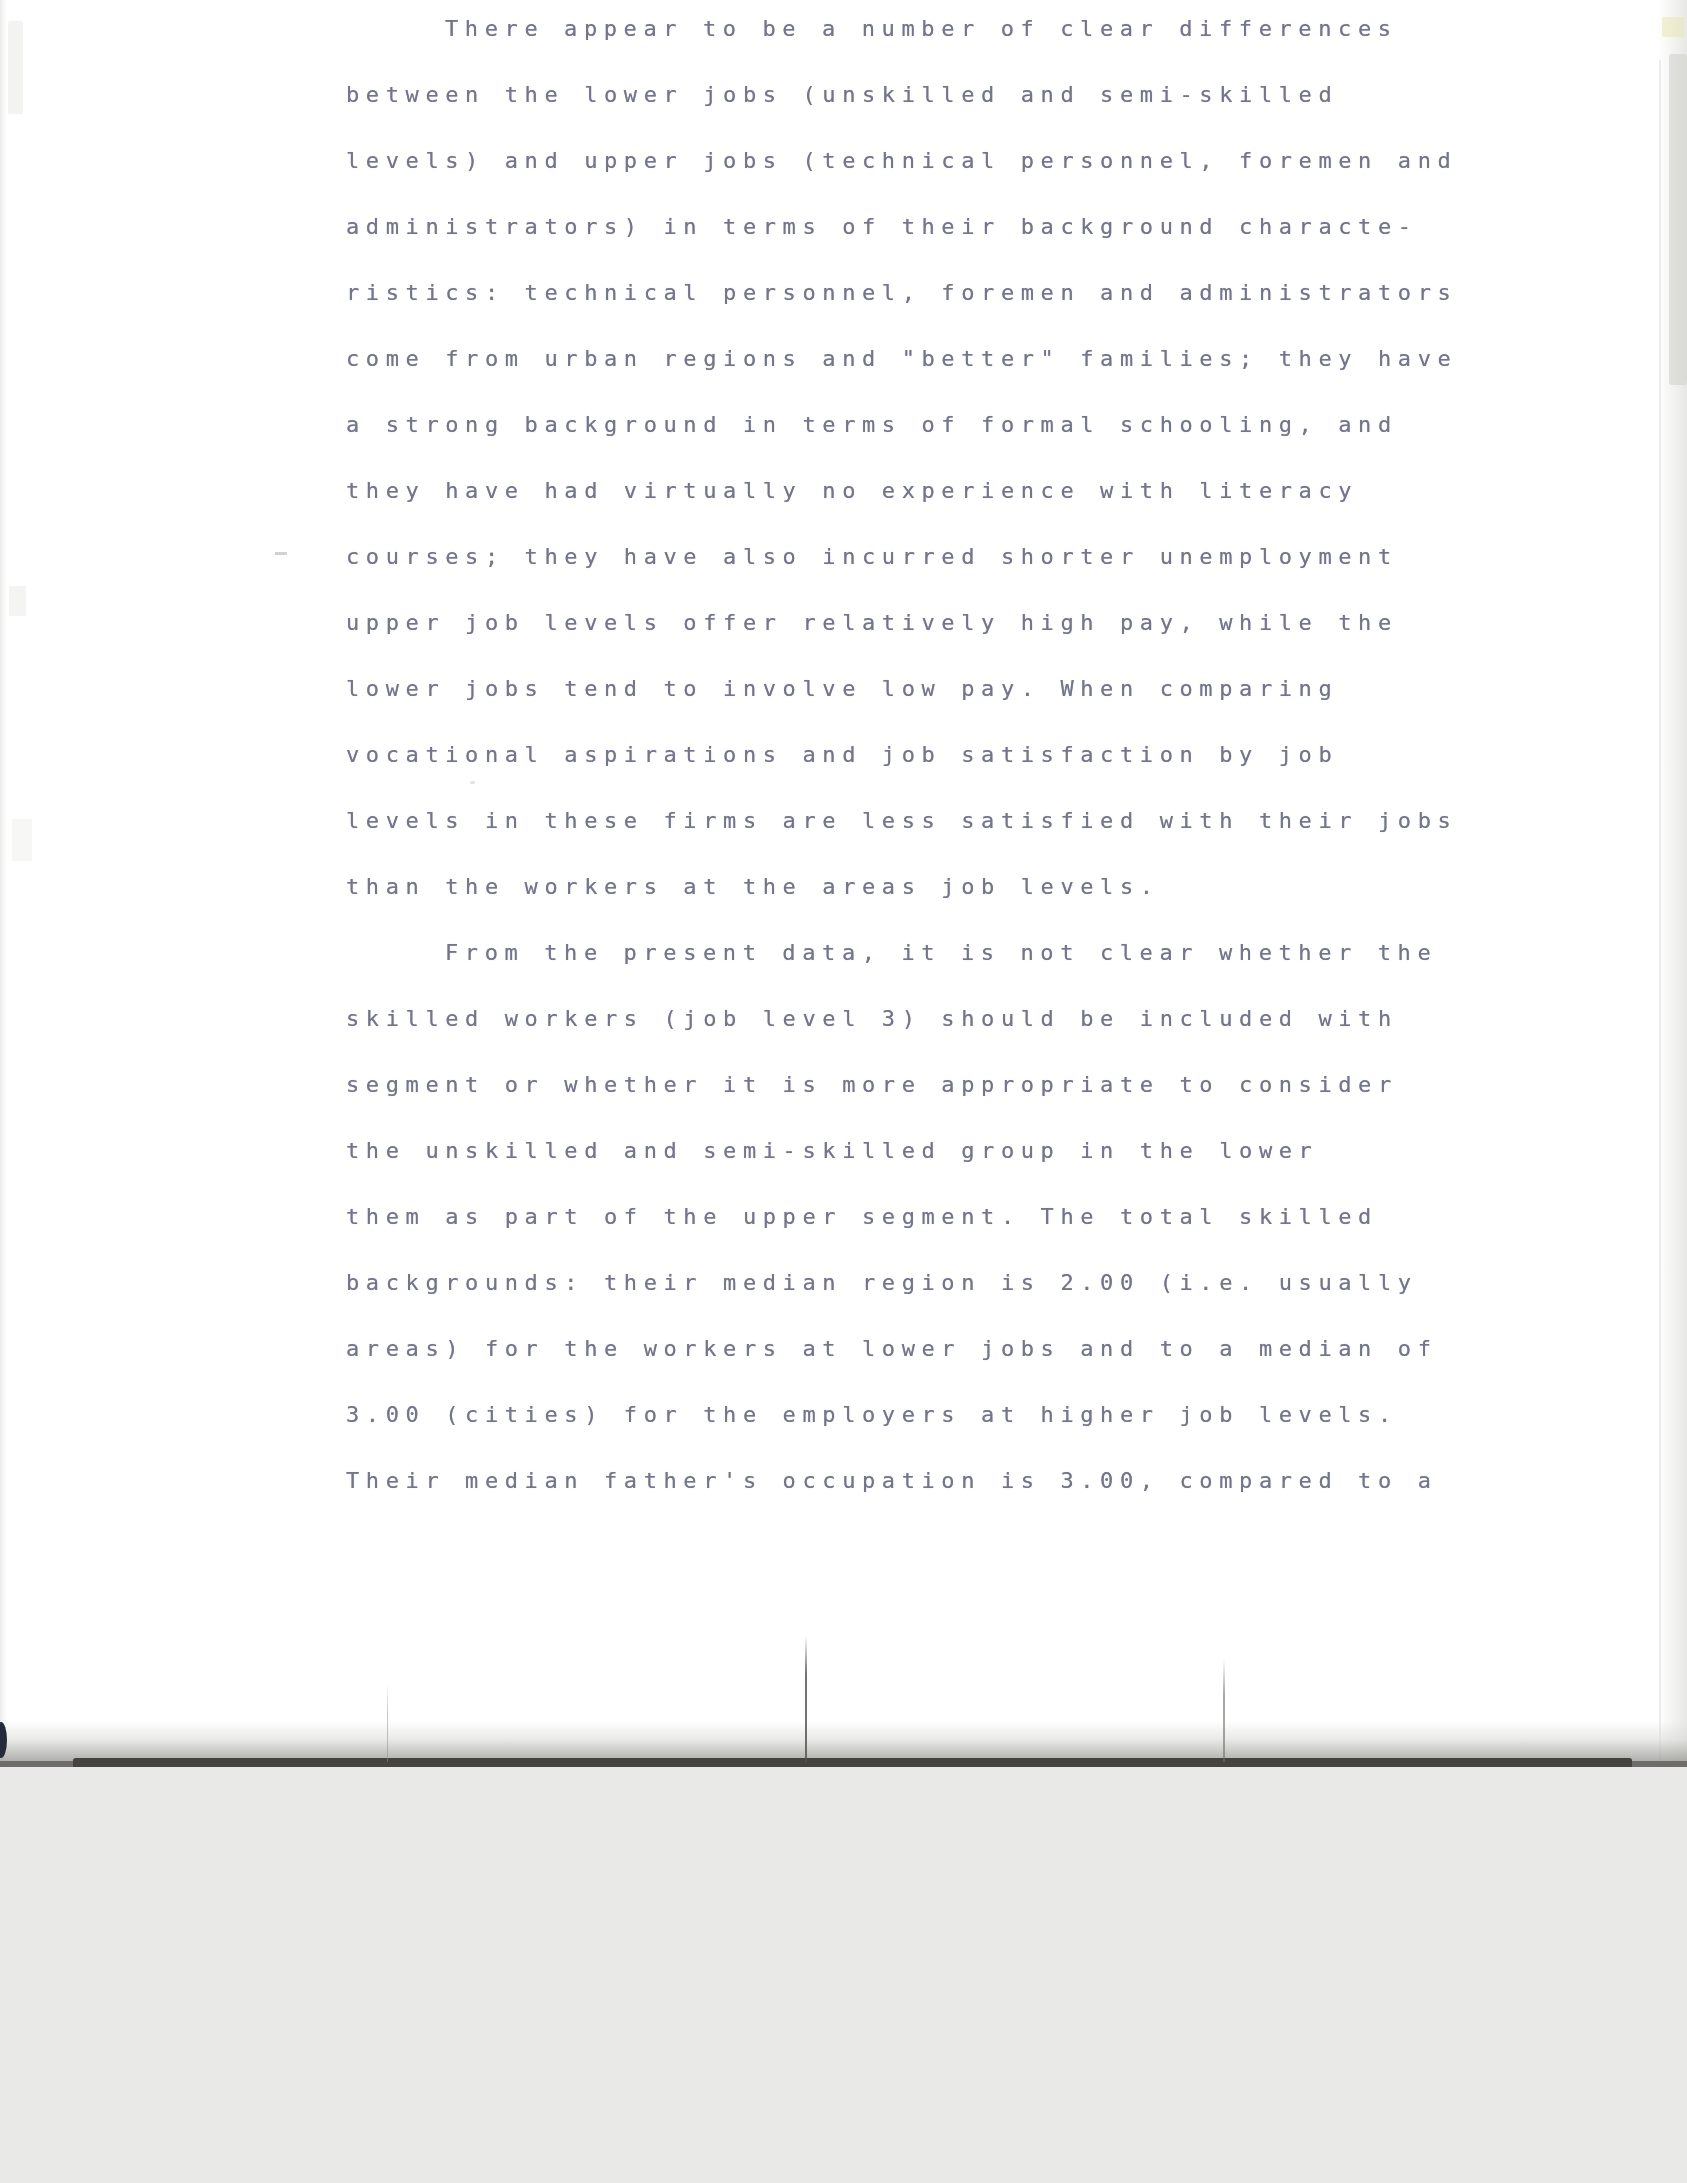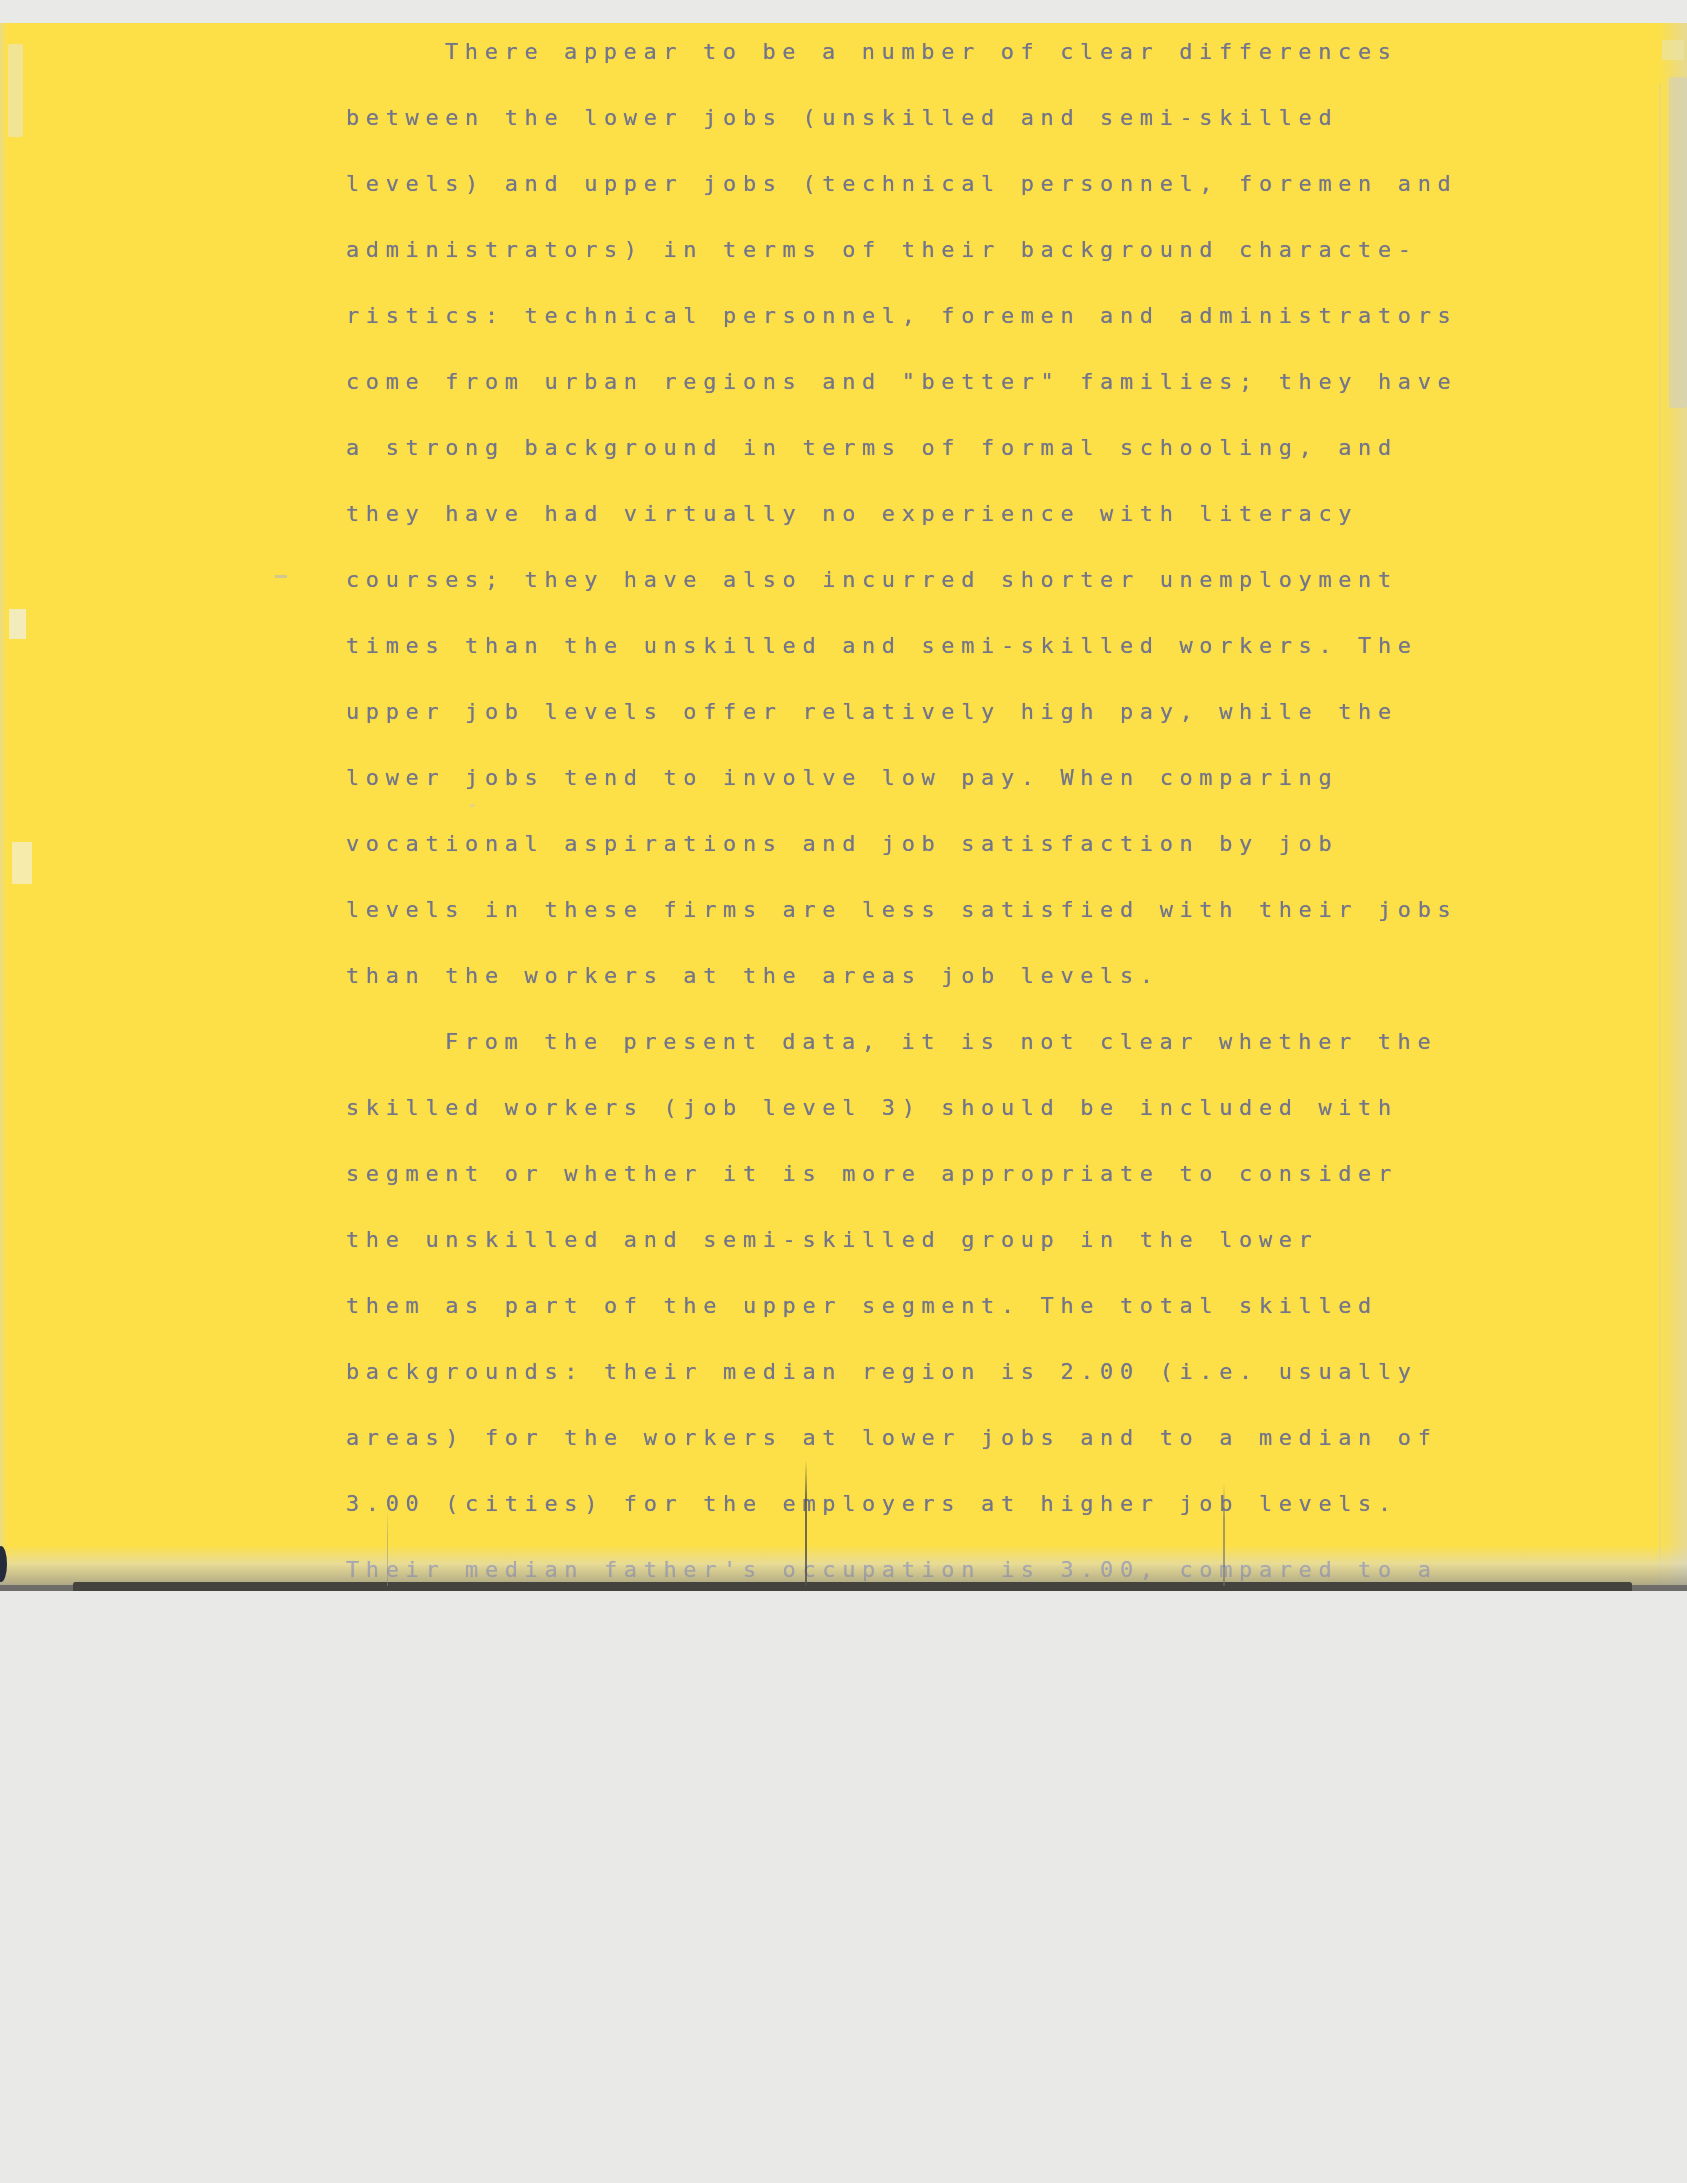--- a/index.html
+++ b/index.html
@@ -1,23 +1,22 @@
 <!DOCTYPE html>
 <html style="font-size:10.6px"><head>
 <meta charset="utf-8">
 <style>
   html, body { margin: 0; padding: 0; background: #e9e9e7; }
   .page {
     position: relative;
     width: 1687px;
-    height: 1568px;
-    background: #fde047;
+    height: 1767px;
+    background: #ffffff;
     overflow: hidden;
     font-family: "DejaVu Sans Mono", "Liberation Mono", monospace;
-    margin-top: 23px;
   }
 
   
   .text-block {
     position: absolute;
     left: 346px;
     top: -4px;
     width: 1178px;
     font-size: 22px;
     line-height: 66px;
@@ -68,21 +67,20 @@
   <div class="text-block" style="color: rgb(115, 117, 138);">
       <div class="line indent">There appear to be a number of clear differences</div>
       <div class="line">between the lower jobs (unskilled and semi-skilled</div>
       <div class="line">levels) and upper jobs (technical personnel, foremen and</div>
       <div class="line">administrators) in terms of their background characte-</div>
       <div class="line">ristics: technical personnel, foremen and administrators</div>
       <div class="line">come from urban regions and "better" families; they have</div>
       <div class="line">a strong background in terms of formal schooling, and</div>
       <div class="line">they have had virtually no experience with literacy</div>
       <div class="line">courses; they have also incurred shorter unemployment</div>
-      <div class="line">times than the unskilled and semi-skilled workers. The</div>
       <div class="line">upper job levels offer relatively high pay, while the</div>
       <div class="line">lower jobs tend to involve low pay. When comparing</div>
       <div class="line">vocational aspirations and job satisfaction by job</div>
       <div class="line">levels in these firms are less satisfied with their jobs</div>
       <div class="line">than the workers at the areas job levels.</div>
       <div class="line indent">From the present data, it is not clear whether the</div>
       <div class="line">skilled workers (job level 3) should be included with</div>
       <div class="line">segment or whether it is more appropriate to consider</div>
       <div class="line">the unskilled and semi-skilled group in the lower</div>
       <div class="line">them as part of the upper segment. The total skilled</div>

